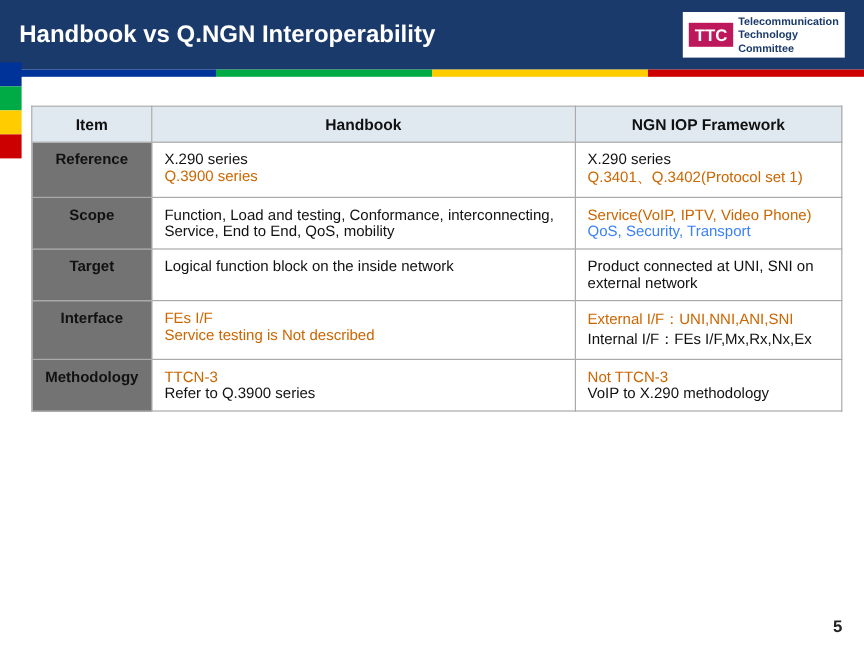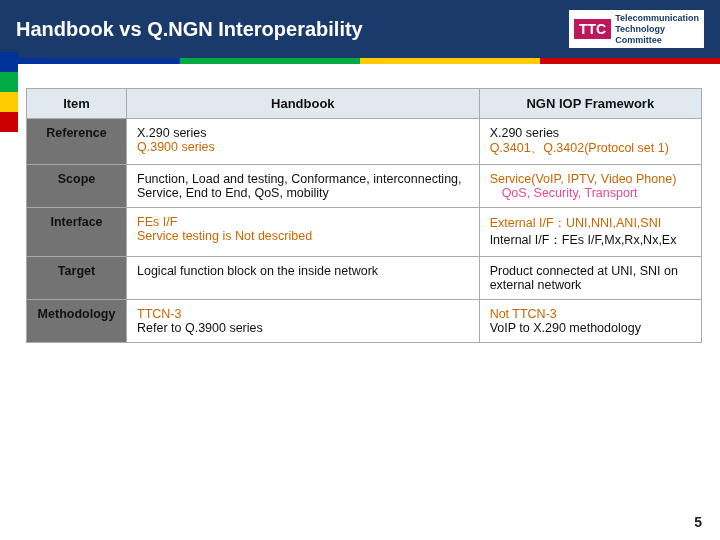--- a/index.html
+++ b/index.html
@@ -156,31 +156,31 @@
     </thead>
     <tbody id="table-body">
     <tr>
           <td>Reference</td>
           <td><span>X.290 series</span><br><span style="color: rgb(204, 102, 0); margin-top: 11px;">Q.3900 series</span></td>
           <td><span>X.290 series</span><br><span style="color: rgb(204, 102, 0);">Q.3401、Q.3402(Protocol set 1)</span></td>
         </tr>
         <tr>
           <td>Scope</td>
           <td><span>Function, Load and testing, Conformance, interconnecting, Service, End to End, QoS, mobility</span></td>
-          <td><span style="color: rgb(204, 102, 0);">Service(VoIP, IPTV, Video Phone)</span><br><span style="color: #ec4899; margin-left: 12px;">QoS, Security, Transport</span></td>
+          <td><span style="color: rgb(204, 102, 0);">Service(VoIP, IPTV, Video Phone)</span><br><span style="color: #3b82f6;">QoS, Security, Transport</span></td>
+        </tr>
+        <tr>
+          <td>Target</td>
+          <td><span>Logical function block on the inside network</span></td>
+          <td><span>Product connected at UNI, SNI on external network</span></td>
         </tr>
         <tr>
           <td>Interface</td>
           <td><span style="color: rgb(204, 102, 0);">FEs I/F</span><br><span style="color: rgb(204, 102, 0);">Service testing is Not described</span></td>
           <td><span style="color: rgb(204, 102, 0);">External I/F：UNI,NNI,ANI,SNI</span><br><span>Internal I/F：FEs I/F,Mx,Rx,Nx,Ex</span></td>
-        </tr>
-        <tr>
-          <td>Target</td>
-          <td><span>Logical function block on the inside network</span></td>
-          <td><span>Product connected at UNI, SNI on external network</span></td>
         </tr>
         <tr>
           <td>Methodology</td>
           <td><span style="color: rgb(204, 102, 0);">TTCN-3</span><br><span>Refer to Q.3900 series</span></td>
           <td><span style="color: rgb(204, 102, 0);">Not TTCN-3</span><br><span>VoIP to X.290 methodology</span></td>
         </tr>
       </tbody>
   </table>
 </div>
 

